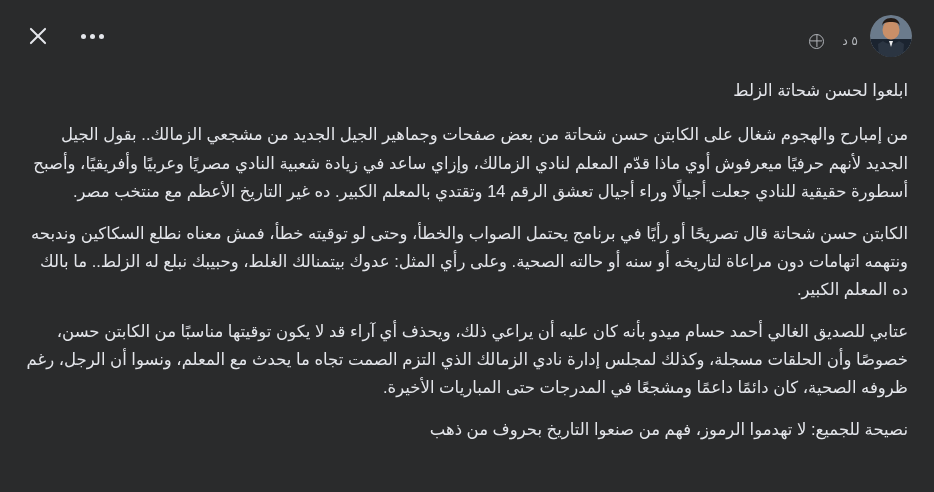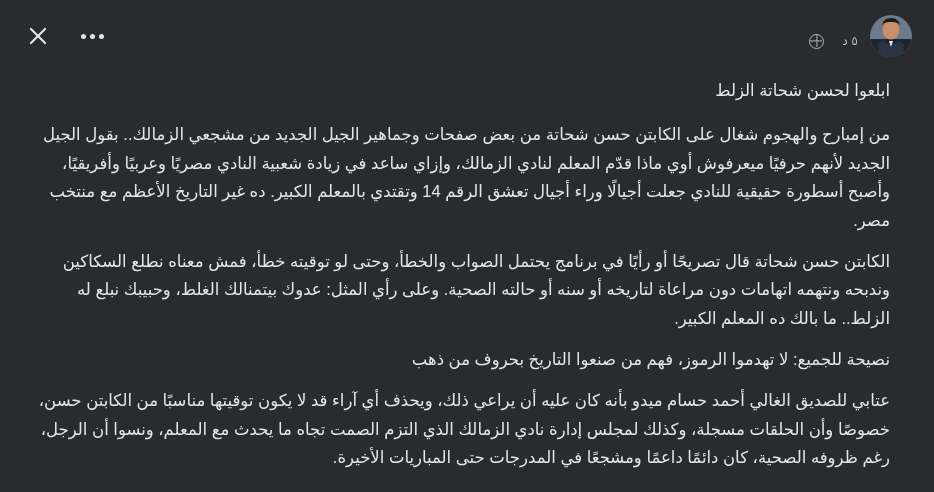--- a/index.html
+++ b/index.html
@@ -151,21 +151,21 @@
   .post-body {
     padding: 4px 26px 0 26px;
     box-sizing: border-box;
     direction: rtl;
     text-align: right;
   }
   .post-line {
     font-size: 16.5px;
     line-height: 1.72;
     color: #e4e6eb;
-    margin: 0 18px 13px 0;
+    margin: 0 0 13px 0;
     letter-spacing: 0;
   }
   .post-line.first { margin-bottom: 16px; }
   .post-line:last-child { margin-bottom: 0; }
 </style>
 </head>
 <body>
 
 <div class="screen">
 
@@ -209,17 +209,17 @@
         </svg>
       </div>
     </div>
 
   </div>
 
   <div class="post-body">
     <p class="post-line first">ابلعوا لحسن شحاتة الزلط</p>
     <p class="post-line">من إمبارح والهجوم شغال على الكابتن حسن شحاتة من بعض صفحات وجماهير الجيل الجديد من مشجعي الزمالك.. بقول الجيل الجديد لأنهم حرفيًا ميعرفوش أوي ماذا قدّم المعلم لنادي الزمالك، وإزاي ساعد في زيادة شعبية النادي مصريًا وعربيًا وأفريقيًا، وأصبح أسطورة حقيقية للنادي جعلت أجيالًا وراء أجيال تعشق الرقم 14 وتقتدي بالمعلم الكبير. ده غير التاريخ الأعظم مع منتخب مصر.</p>
     <p class="post-line">الكابتن حسن شحاتة قال تصريحًا أو رأيًا في برنامج يحتمل الصواب والخطأ، وحتى لو توقيته خطأ، فمش معناه نطلع السكاكين وندبحه ونتهمه اتهامات دون مراعاة لتاريخه أو سنه أو حالته الصحية. وعلى رأي المثل: عدوك بيتمنالك الغلط، وحبيبك نبلع له الزلط.. ما بالك ده المعلم الكبير.</p>
+    <p class="post-line">عتابي للصديق الغالي أحمد حسام ميدو بأنه كان عليه أن يراعي ذلك، ويحذف أي آراء قد لا يكون توقيتها مناسبًا من الكابتن حسن، خصوصًا وأن الحلقات مسجلة، وكذلك لمجلس إدارة نادي الزمالك الذي التزم الصمت تجاه ما يحدث مع المعلم، ونسوا أن الرجل، رغم ظروفه الصحية، كان دائمًا داعمًا ومشجعًا في المدرجات حتى المباريات الأخيرة.</p>
     <p class="post-line">نصيحة للجميع: لا تهدموا الرموز، فهم من صنعوا التاريخ بحروف من ذهب</p>
-    <p class="post-line">عتابي للصديق الغالي أحمد حسام ميدو بأنه كان عليه أن يراعي ذلك، ويحذف أي آراء قد لا يكون توقيتها مناسبًا من الكابتن حسن، خصوصًا وأن الحلقات مسجلة، وكذلك لمجلس إدارة نادي الزمالك الذي التزم الصمت تجاه ما يحدث مع المعلم، ونسوا أن الرجل، رغم ظروفه الصحية، كان دائمًا داعمًا ومشجعًا في المدرجات حتى المباريات الأخيرة.</p>
   </div>
 
 </div>
 
 </body></html>

